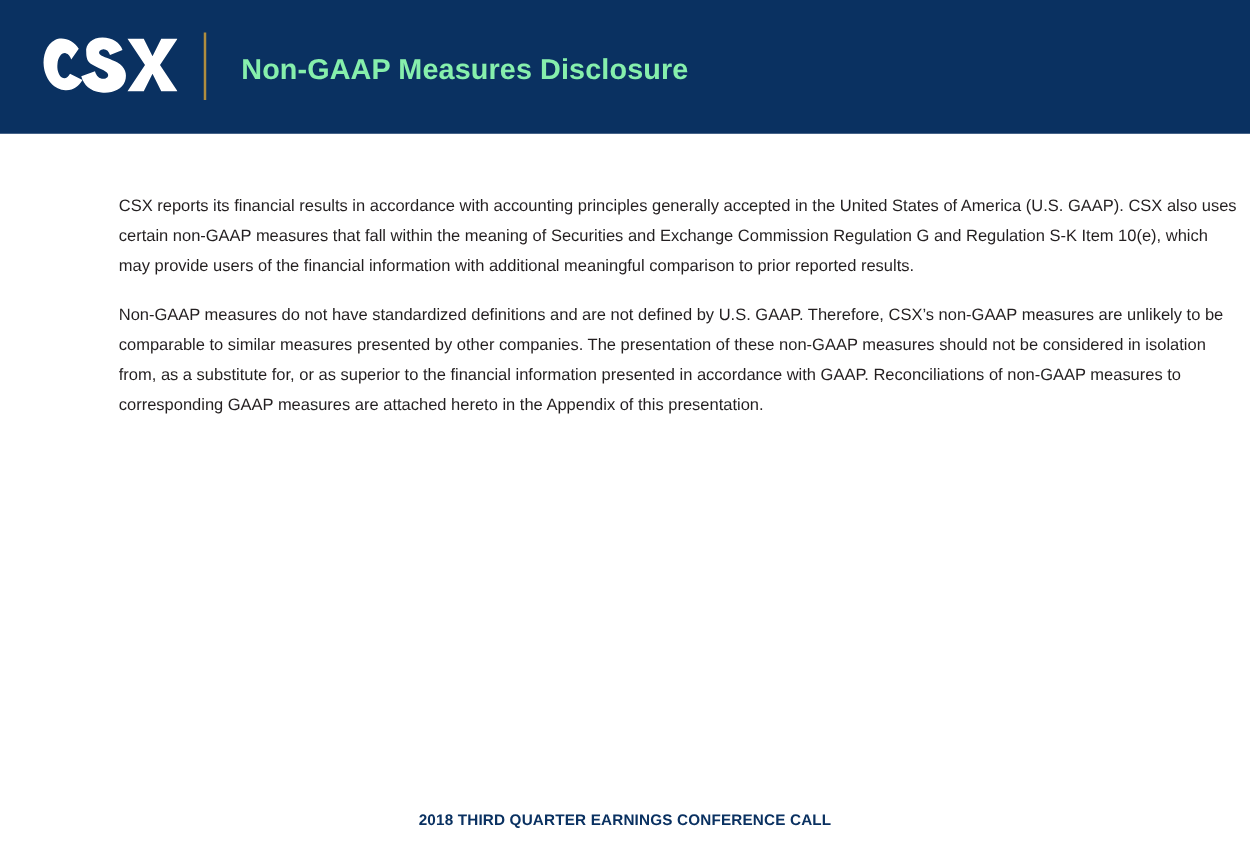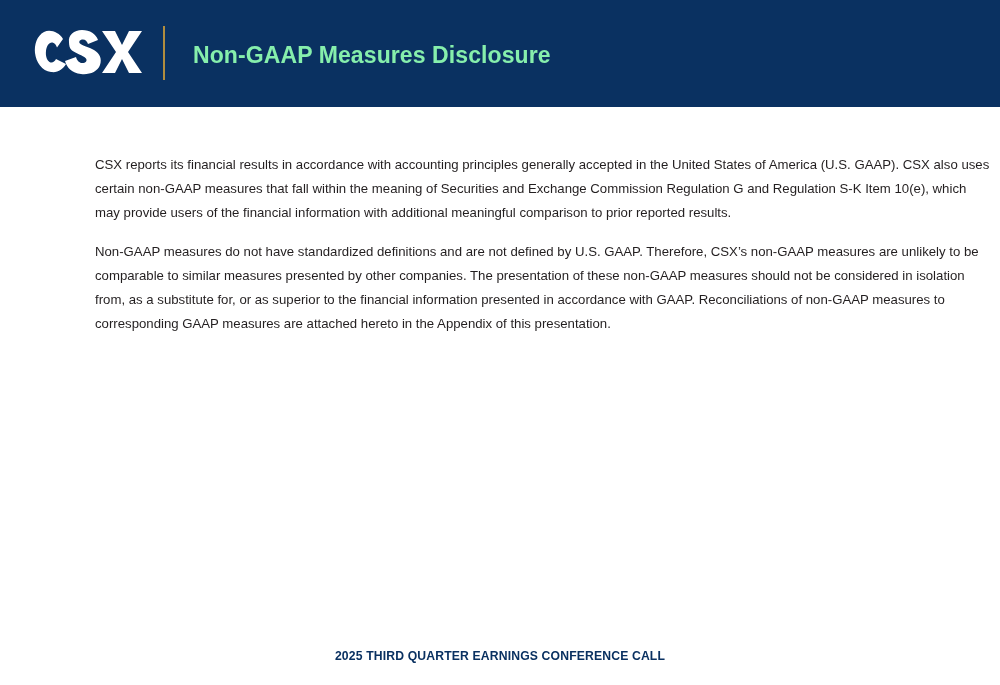--- a/index.html
+++ b/index.html
@@ -127,15 +127,15 @@
     </div>
     <div class="header-divider"></div>
     <div class="header-title">Non-GAAP Measures Disclosure</div>
   </div>
 
   <div class="body-area">
     <p class="para para-1">CSX reports its financial results in accordance with accounting principles generally accepted in the United States of America (U.S. GAAP).  CSX also uses certain non-GAAP measures that fall within the meaning of Securities and Exchange Commission Regulation G and Regulation S-K Item 10(e), which may provide users of the financial information with additional meaningful comparison to prior reported results.</p>
     <p class="para para-2">Non-GAAP measures do not have standardized definitions and are not defined by U.S. GAAP.  Therefore, CSX’s non-GAAP measures are unlikely to be comparable to similar measures presented by other companies.  The presentation of these non-GAAP measures should not be considered in isolation from, as a substitute for, or as superior to the financial information presented in accordance with GAAP.  Reconciliations of non-GAAP measures to corresponding GAAP measures are attached hereto in the Appendix of this presentation.</p>
   </div>
 
-  <div class="footer">2025 THIRD QUARTER EARNINGS CONFERENCE CALL</div>
+  <div class="footer">2018 THIRD QUARTER EARNINGS CONFERENCE CALL</div>
 
 </div>
 
 </body></html>

